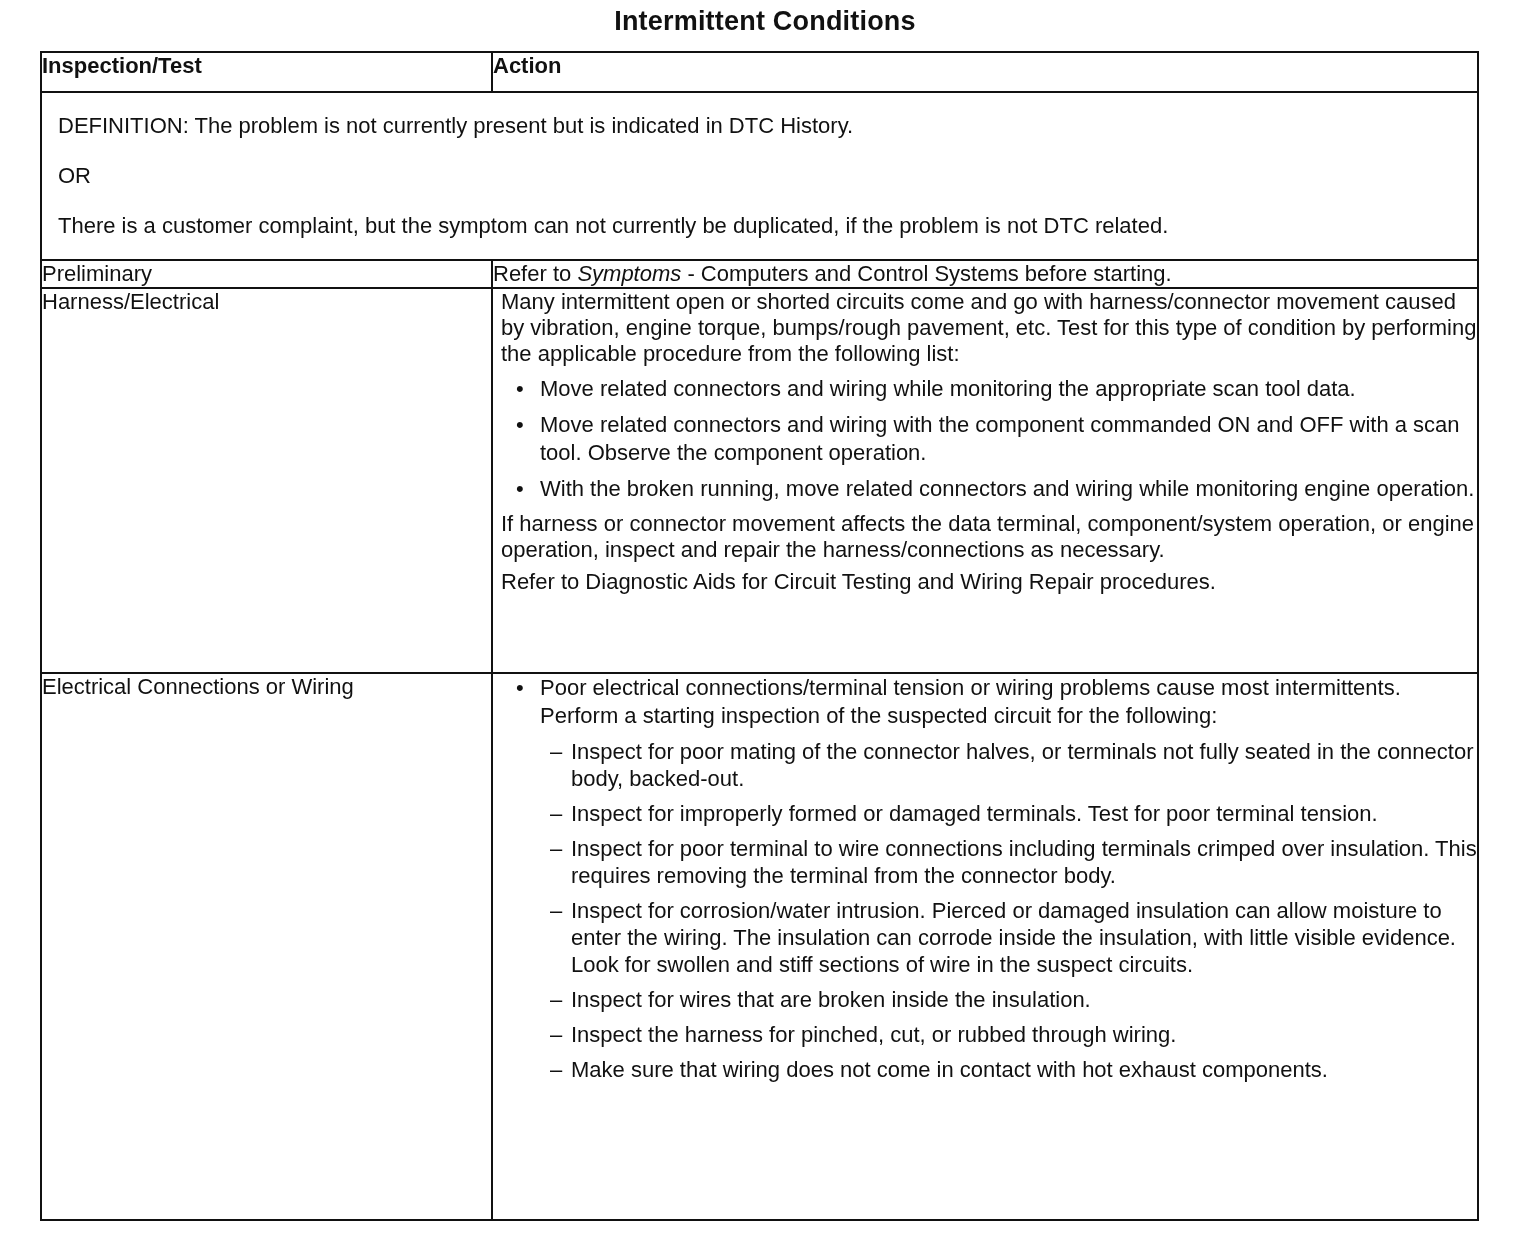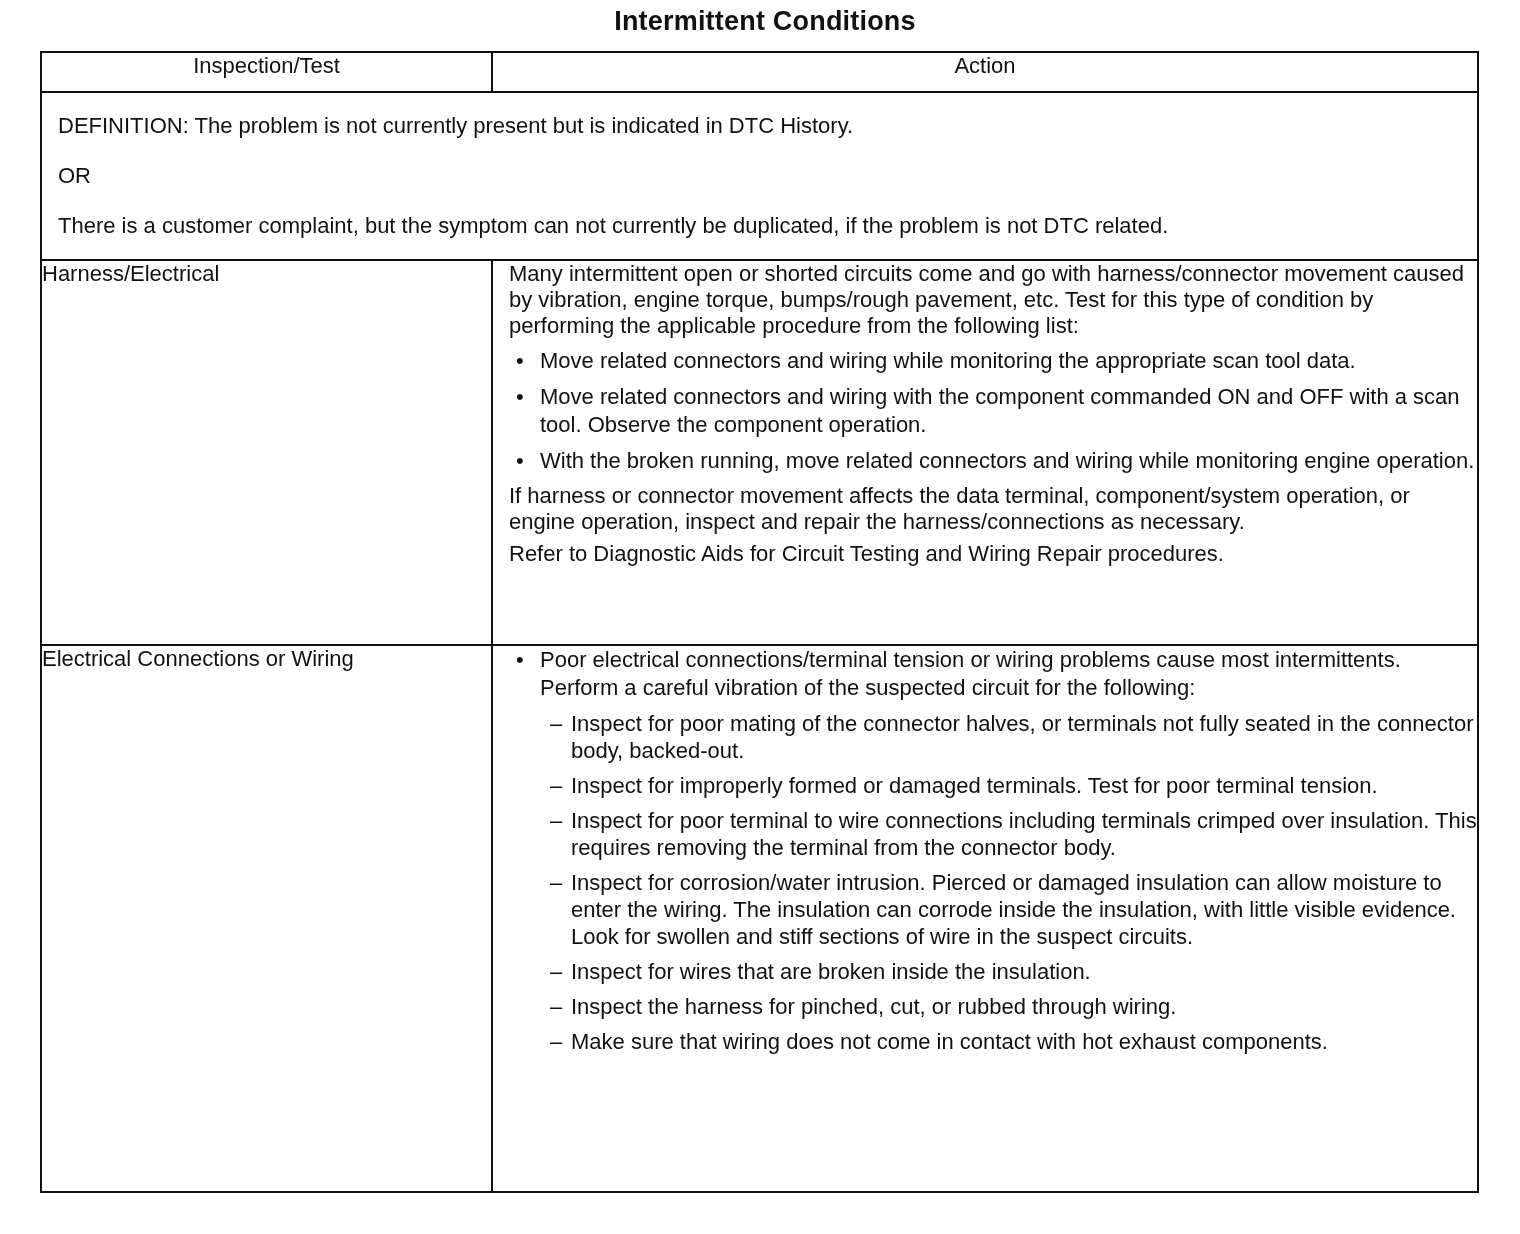--- a/index.html
+++ b/index.html
@@ -36,41 +36,41 @@
       line-height: 26px;
     }
     table.diag td, table.diag th {
       border: 2.5px solid #111111;
       vertical-align: top;
       padding: 0;
     }
     col.c1 { width: 451px; }
     col.c2 { width: 986px; }
     th.hdr {
-      font-weight: normal;
+      font-weight: bold;
       font-size: 22px;
       height: 38px;
-      text-align: center;
+      text-align: left;
       vertical-align: middle;
     }
     td.definition {
       padding: 8px 0 8px 21px;
       height: 95px;
     }
     td.definition p { margin: 16px; line-height: 34px; }
     td.left {
       padding: 9px 0 0 20px;
     }
     td.right {
       padding: 9px 14px 6px 13px;
     }
     .row-prelim td { height: 26px; }
     .row-harness td.right { height: 383px; }
     .row-elec td { height: 545px; }
-    p.para { margin: 0 0 6px 16px; }
+    p.para { margin: 0 0 6px 8px; }
     ul.bullets {
       list-style: none;
       margin: 8px 0 8px 0;
       padding: 0;
     }
     ul.bullets li {
       position: relative;
       padding-left: 47px;
       margin-bottom: 8px;
       line-height: 28px;
@@ -125,41 +125,47 @@
     <th class="hdr">Action</th>
   </tr>
   <tr>
     <td colspan="2" class="definition">
       <p>DEFINITION: The problem is not currently present but is indicated in DTC History.</p>
       <p>OR</p>
       <p>There is a customer complaint, but the symptom can not currently be duplicated, if the problem is not DTC related.</p>
     </td>
   </tr>
 
+  <tr class="row-prelim">
+    <td class="left">Preliminary</td>
+    <td class="right">
+      <span>Refer to </span><em>Symptoms</em><span> - Computers and Control Systems before starting.</span>
+    </td>
+  </tr>
 
   <tr class="row-harness">
     <td class="left">Harness/Electrical</td>
     <td class="right">
       <p class="para">Many intermittent open or shorted circuits come and go with harness/connector movement caused by vibration, engine torque, bumps/rough pavement, etc. Test for this type of condition by performing the applicable procedure from the following list:</p>
       <ul class="bullets">
         <li><span class="bullet">•</span><span>Move related connectors and wiring while monitoring the appropriate scan tool data.</span></li>
         <li><span class="bullet">•</span><span>Move related connectors and wiring with the component commanded ON and OFF with a scan tool. Observe the component operation.</span></li>
         <li><span class="bullet">•</span><span>With the broken running, move related connectors and wiring while monitoring engine operation.</span></li>
       </ul>
       <p class="para">If harness or connector movement affects the data terminal, component/system operation, or engine operation, inspect and repair the harness/connections as necessary.</p>
       <p class="para">Refer to Diagnostic Aids for Circuit Testing and Wiring Repair procedures.</p>
     </td>
   </tr>
 
   <tr class="row-elec">
     <td class="left">Electrical Connections or Wiring</td>
     <td class="right">
       <div class="elec-bullet">
         <span class="bullet">•</span>
-        <span>Poor electrical connections/terminal tension or wiring problems cause most intermittents. Perform a careful vibration of the suspected circuit for the following:</span>
+        <span>Poor electrical connections/terminal tension or wiring problems cause most intermittents. Perform a starting inspection of the suspected circuit for the following:</span>
         <ul class="dashes">
           <li><span class="dash">–</span><span>Inspect for poor mating of the connector halves, or terminals not fully seated in the connector body, backed-out.</span></li>
           <li><span class="dash">–</span><span>Inspect for improperly formed or damaged terminals. Test for poor terminal tension.</span></li>
           <li><span class="dash">–</span><span>Inspect for poor terminal to wire connections including terminals crimped over insulation. This requires removing the terminal from the connector body.</span></li>
           <li><span class="dash">–</span><span>Inspect for corrosion/water intrusion. Pierced or damaged insulation can allow moisture to enter the wiring. The insulation can corrode inside the insulation, with little visible evidence. Look for swollen and stiff sections of wire in the suspect circuits.</span></li>
           <li><span class="dash">–</span><span>Inspect for wires that are broken inside the insulation.</span></li>
           <li><span class="dash">–</span><span>Inspect the harness for pinched, cut, or rubbed through wiring.</span></li>
           <li><span class="dash">–</span><span>Make sure that wiring does not come in contact with hot exhaust components.</span></li>
         </ul>
       </div>

